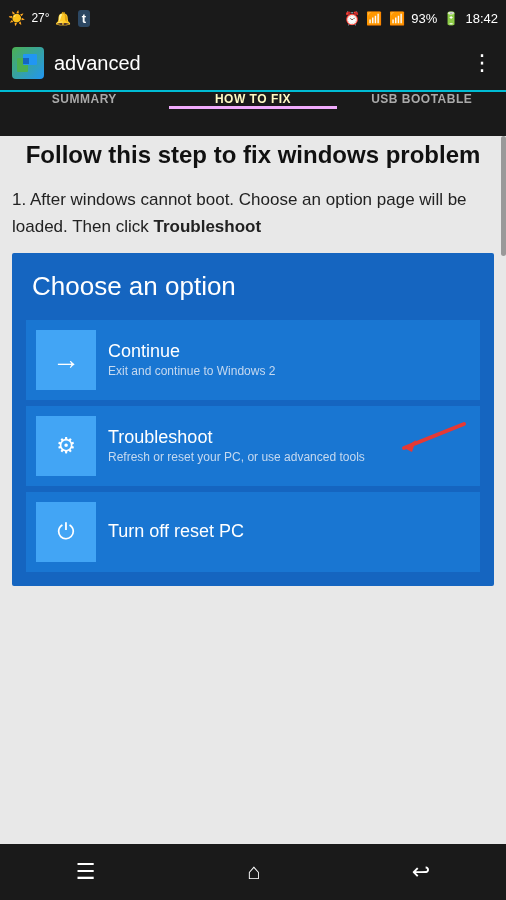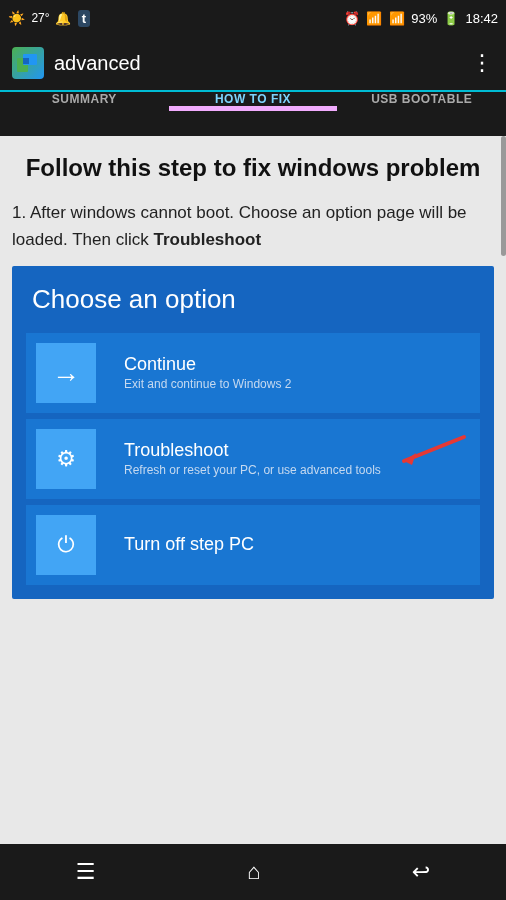--- a/index.html
+++ b/index.html
@@ -70,31 +70,31 @@
       align-items: center;
       justify-content: center;
       color: #aaa;
       font-size: 12px;
       font-weight: bold;
       letter-spacing: 0.5px;
       cursor: pointer;
       border-bottom: 3px solid transparent;
     }
     .tab.active {
-      color: #7dd3fc;
-      border-bottom: 5px solid #f0abfc;
+      color: #fef9c3;
+      border-bottom: 3px solid #f0abfc;
     }
 
     
     .content-area {
       width: 100%;
       height: calc(900px - 36px - 56px - 44px - 56px);
       background: #e8e8e8;
       overflow-y: auto;
-      padding: 16px 12px;
+      padding: 3px 12px;
     }
 
     .main-heading {
       font-size: 24px;
       font-weight: bold;
       text-align: center;
       color: #111;
       margin-bottom: 16px;
       line-height: 1.3;
     }
@@ -132,21 +132,21 @@
     }
     .win-icon-box {
       width: 60px;
       height: 60px;
       background: #42a5f5;
       display: flex;
       align-items: center;
       justify-content: center;
       flex-shrink: 0;
     }
-    .win-option-text { color: white; margin-left: 16px; }
+    .win-option-text { color: white; }
     .win-option-title { font-size: 18px; font-weight: 400; }
     .win-option-desc { font-size: 12px; color: #c5d9f0; margin-top: 2px; }
     .arrow-icon { font-size: 28px; color: white; }
     .tools-icon { font-size: 22px; color: white; }
     .power-icon { font-size: 22px; color: white; }
 
     .win-option-last {
       display: flex;
       align-items: center;
       margin: 6px 14px 14px 14px;
@@ -262,21 +262,21 @@
         <line x1="80" y1="8" x2="20" y2="32" stroke="#e53935" stroke-width="4" stroke-linecap="round"></line>
         <polygon points="20,32 32,24 28,36" fill="#e53935"></polygon>
       </svg>
     </div>
 
     <div class="win-option-last">
       <div class="win-icon-box">
         <span class="power-icon">⏻</span>
       </div>
       <div class="win-option-text">
-        <div class="win-option-title">Turn off step PC</div>
+        <div class="win-option-title">Turn off reset PC</div>
       </div>
     </div>
   </div>
 </div>
 
 <div class="scroll-indicator"></div>
 
 <div class="bottom-nav">
   <span class="nav-btn">☰</span>
   <span class="nav-btn">⌂</span>

